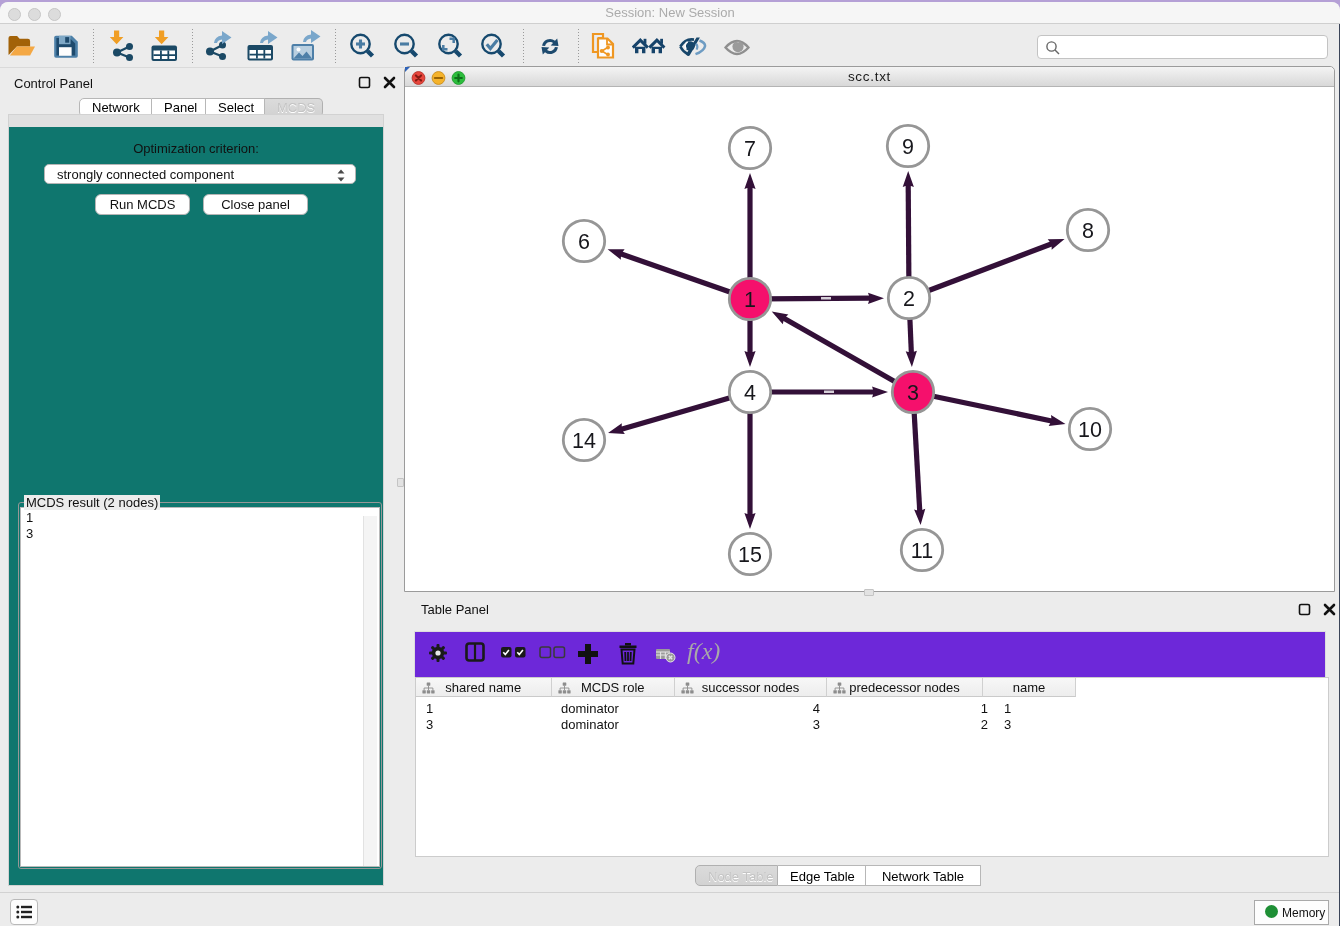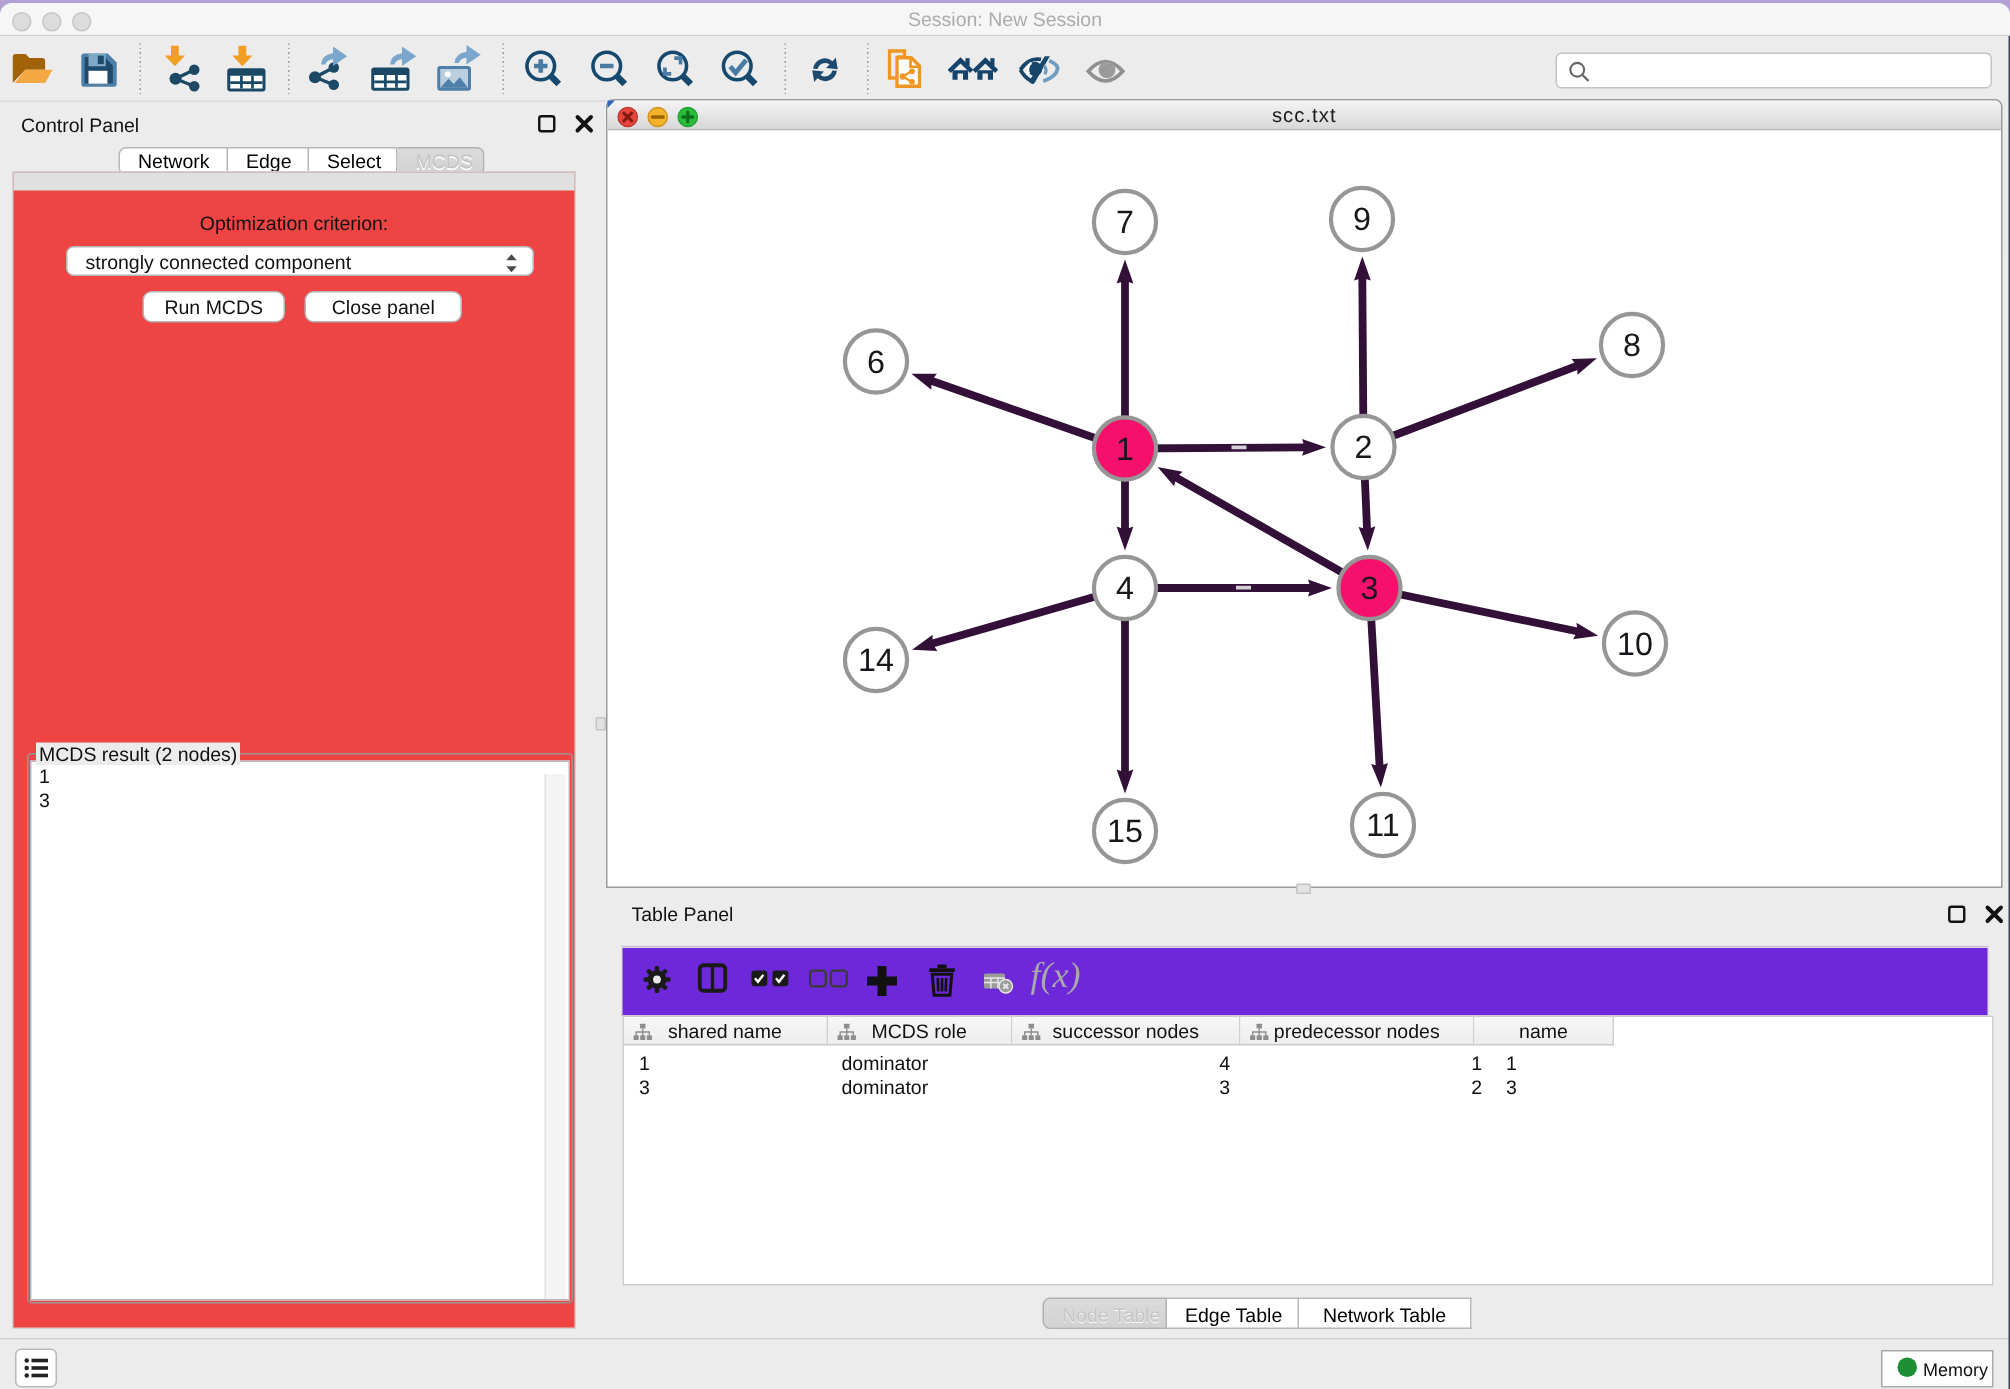--- a/index.html
+++ b/index.html
@@ -27,21 +27,21 @@
   .tabrow { position:absolute; display:flex; }
   .tab { height:19px; font-size:13px; color:#000; background:#fff;
          border:1px solid #b7b7b7; border-left:none; padding:1px 12px 0;
          text-align:center; white-space:nowrap; }
   .tab.first { border-left:1px solid #b7b7b7; border-radius:5px 0 0 5px; }
   .tab.last { border-radius:0 5px 5px 0; }
   .big .tab { height:21px; padding-top:3px; }
   .tab.sel { background:linear-gradient(#dbdbdb,#d2d2d2); color:#c4c4c4;
              text-shadow:0 1px 0 #ffffff; border-color:#b0b0b0; }
   #cpane { position:absolute; left:8px; top:46px; width:376px; height:772px;
-           background:#ef4444; border:1px solid #d2d2d2; }
+           background:#0f766e; border:1px solid #d2d2d2; }
   #cpane::before { content:""; position:absolute; left:0; top:0; width:100%; height:12px;
            background:#e0e0e0; }
   #optlabel { position:absolute; left:0; top:26px; width:100%; text-align:center;
               font-size:13px; color:#111; }
   #combo { position:absolute; left:35px; top:49px; width:312px; height:20px; background:#fff;
            border:1px solid #b5b5b5; border-radius:5px; font-size:13px; color:#111;
            padding:2px 0 0 12px; }
   .btn { position:absolute; height:21px; background:#fff; border:1px solid #b5b5b5;
          border-radius:6px; font-size:13px; color:#111; text-align:center; padding-top:2px; }
   #mcdsbox { position:absolute; left:9px; top:387px; width:364px; height:367px;
@@ -225,21 +225,21 @@
     </div>
   <div style="position:absolute;left:0;top:65px;width:404px;height:1px;background:#dadada;"></div>
   <div id="cpanel">
     <div id="cpanel-title">Control Panel</div>
       <svg class="abs" style="left:358px;top:8px;" width="40" height="13" viewBox="0 0 40 13">
         <rect x="1.5" y="1.5" width="10" height="10" rx="1.5" fill="none" stroke="#111" stroke-width="1.6"></rect>
         <path d="M27 2 l9 9 M36 2 l-9 9" stroke="#111" stroke-width="2.6" stroke-linecap="round"></path>
       </svg>
     <div class="tabrow" style="left:79px; top:30px;">
       <div class="tab first" style="width:73px;">Network</div>
-      <div class="tab" style="width:54px;">Edge</div>
+      <div class="tab" style="width:54px;">Panel</div>
       <div class="tab" style="width:59px;">Select</div>
       <div class="tab last sel" style="width:58px;text-align:right;">MCDS</div>
     </div>
     <div id="cpane">
       <div id="optlabel">Optimization criterion:</div>
       <div id="combo">strongly connected component
         <svg class="abs" style="right:9px;top:3px;" width="10" height="15" viewBox="0 0 10 15">
           <path d="M1.5 5.5 L5 1.5 L8.5 5.5 Z M1.5 9.5 L5 13.5 L8.5 9.5 Z" fill="#4a4a4a"></path>
         </svg>
       </div>

